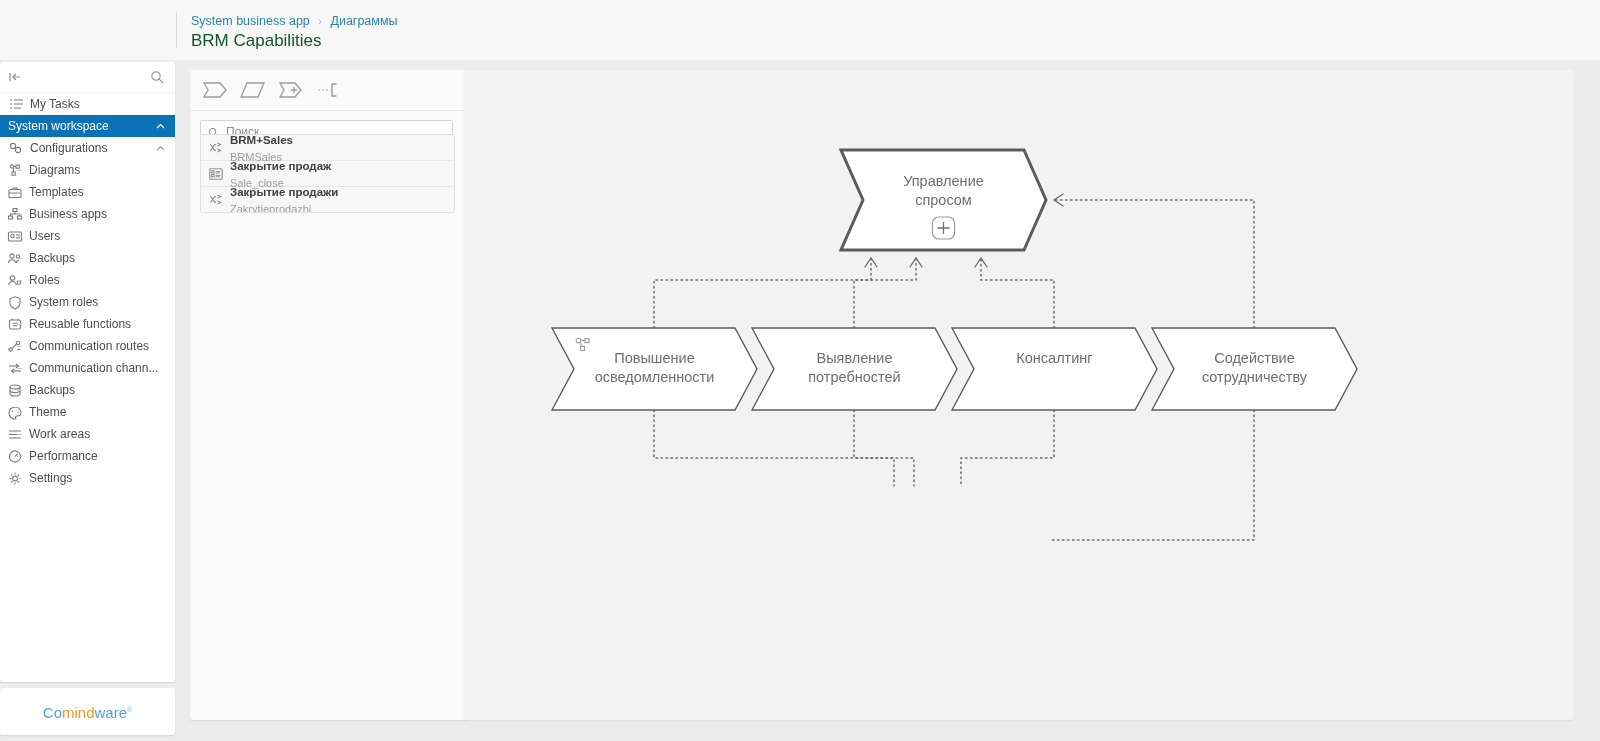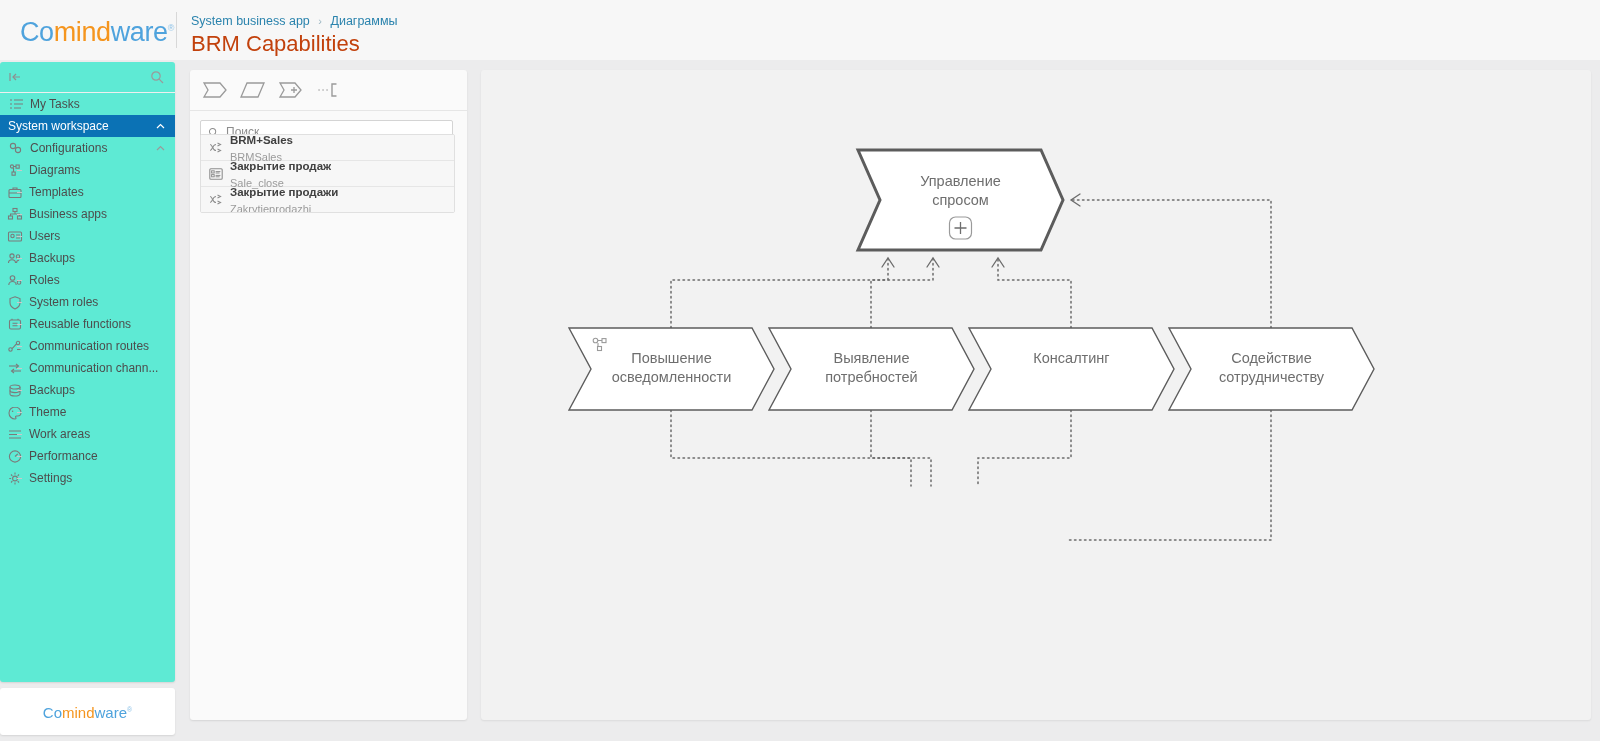--- a/index.html
+++ b/index.html
@@ -28,33 +28,33 @@
     position:absolute;left:176px;top:12px;width:1px;height:36px;background:#d8d8d8;
   }
   .crumbs{
     position:absolute;left:191px;top:14px;
     font-size:12.5px;color:#2a83ad;white-space:nowrap;
   }
   .crumbs .sep{color:#9ab6c2;margin:0 5px;font-size:11px;}
   .crumb-link{cursor:pointer;}
   .page-title{
     position:absolute;left:191px;top:31px;
-    font-size:22px;color:#c2410c;white-space:nowrap;
+    font-size:17px;color:#14532d;white-space:nowrap;
   }
   .topactions{
     position:absolute;right:16px;top:32px;
     display:flex;align-items:center;gap:24px;
     font-size:12.5px;color:#5b5b5b;white-space:nowrap;
   }
   .topactions span{cursor:pointer;}
   .gears{position:relative;width:20px;height:16px;display:inline-block;}
   
   .sidebar{
     position:absolute;left:0;top:62px;width:175px;height:620px;
-    background:#5eead4;border-radius:3px;
+    background:#ffffff;border-radius:3px;
     box-shadow:0 1px 2px rgba(0,0,0,.10);
     overflow:hidden;
   }
   .sb-top{height:30px;position:relative;border-bottom:1px solid #efefef;}
   .sb-collapse{position:absolute;left:7px;top:7px;width:16px;height:16px;cursor:pointer;}
   .sb-search{position:absolute;right:10px;top:7px;width:16px;height:16px;cursor:pointer;}
   .sb-row{
     height:22px;display:flex;align-items:center;
     font-size:12px;color:#4d4d4d;padding-left:8px;cursor:pointer;
     position:relative;white-space:nowrap;
@@ -105,38 +105,35 @@
     height:25px;display:flex;align-items:center;padding-left:7px;cursor:pointer;
     border-bottom:1px solid #e6e6e6;background:#f7f7f7;
   }
   .pal-item:last-child{border-bottom:0;}
   .pal-item .pi-ic{width:16px;height:16px;flex:0 0 16px;margin-right:6px;}
   .pal-item .pi-txt{line-height:1.05;overflow:hidden;}
   .pal-item .pi-t{font-size:11.5px;font-weight:bold;color:#404040;white-space:nowrap;}
   .pal-item .pi-s{font-size:11px;color:#9b9b9b;white-space:nowrap;}
   
   .canvas{
-    position:absolute;left:481px;top:70px;width:1110px;height:650px;
+    position:absolute;left:464px;top:70px;width:1110px;height:650px;
     background:#f2f2f2;border-radius:3px;box-shadow:0 1px 2px rgba(0,0,0,.08);
     overflow:hidden;
   }
   .node-label{
     position:absolute;text-align:center;
     font-size:14.5px;color:#6e6e6e;line-height:1.32;
     pointer-events:none;white-space:pre-line;
   }
   svg{display:block;}
 </style>
 </head>
 <body>
 
 <div class="topbar">
-  <div class="logo">
-    <span class="b">C</span><span class="b">o</span><span class="o">m</span><span class="o">i</span><span class="o">n</span><span class="o">d</span><span class="b">w</span><span class="b">a</span><span class="b">r</span><span class="b">e</span><span class="reg">®</span>
-  </div>
   <div class="logo-sep"></div>
   <div class="crumbs">
     <span class="crumb-link">System business app</span>
     <span class="sep">›</span>
     <span class="crumb-link">Диаграммы</span>
   </div>
   <div class="page-title">BRM Capabilities</div>
 </div>
 
 <div class="sidebar">

